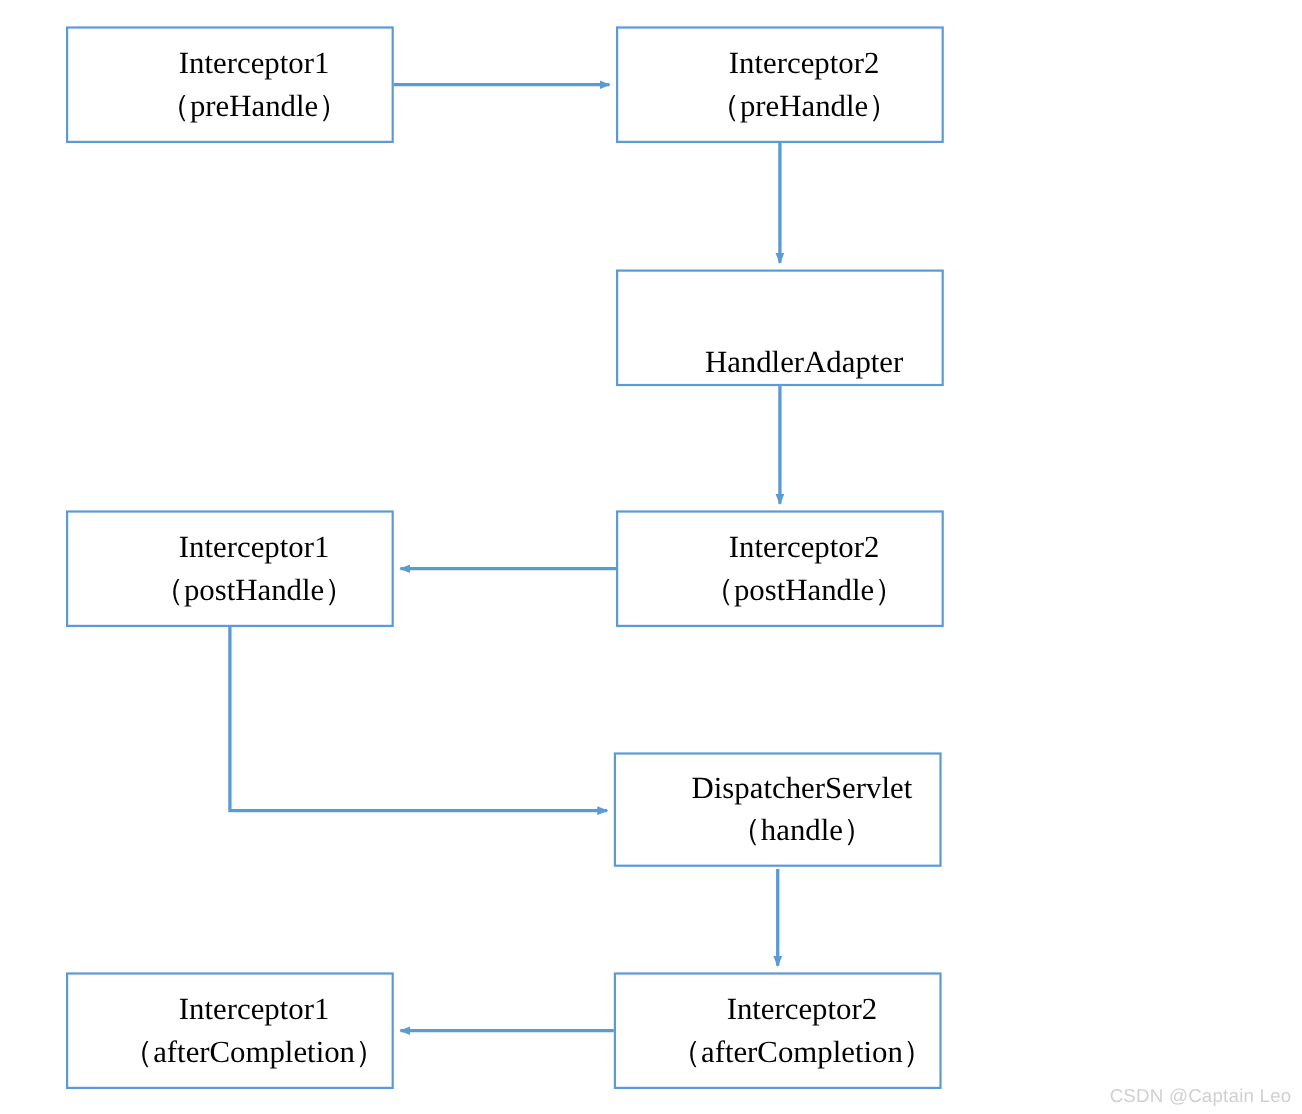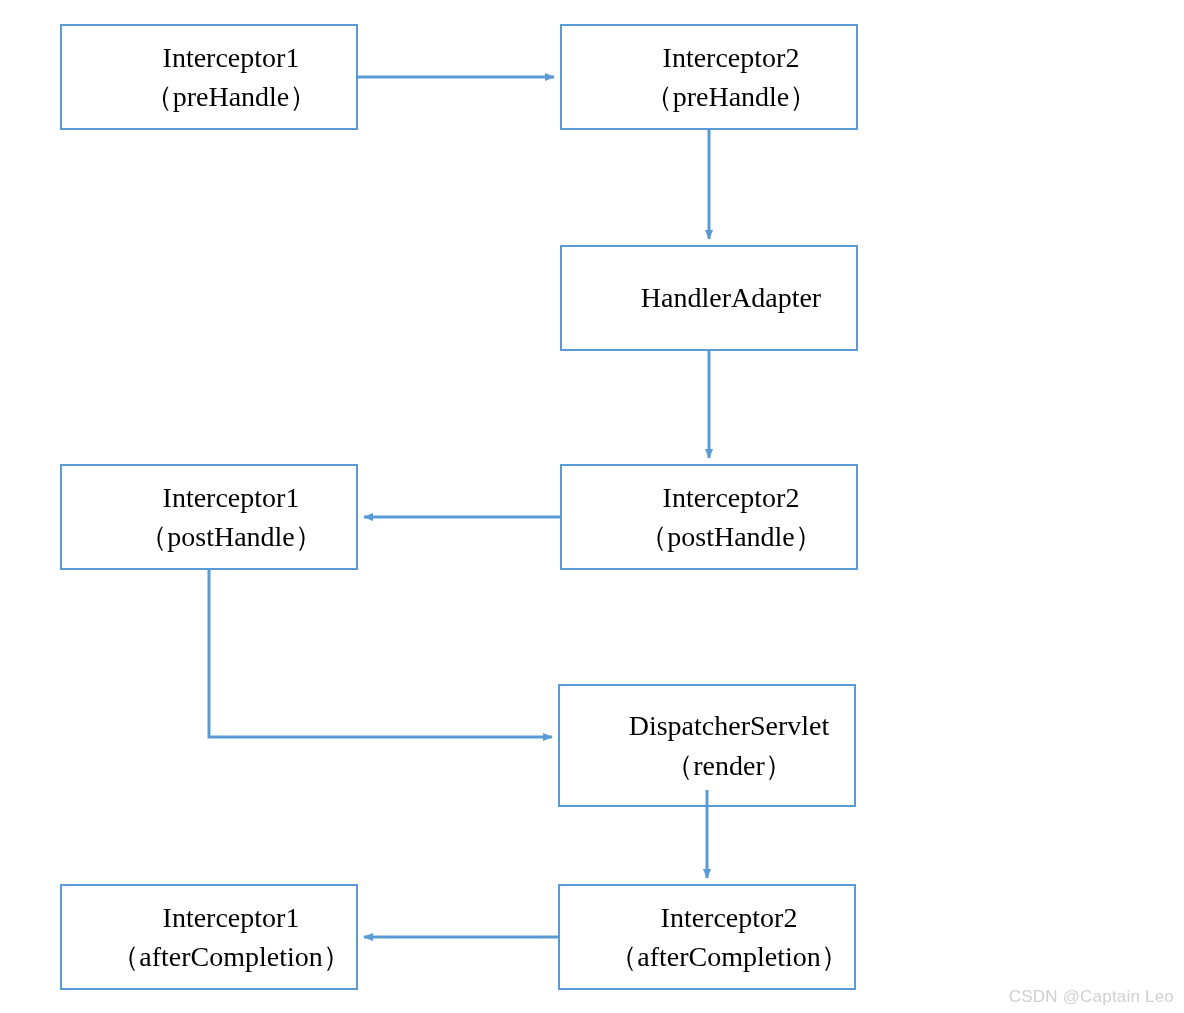--- a/index.html
+++ b/index.html
@@ -48,37 +48,37 @@
 <div class="box" style="left:60px; top:24px; width:298px; height:106px;">
   <span>Interceptor1</span>
   <span>（preHandle）</span>
 </div>
 
 <div class="box" style="left:560px; top:24px; width:298px; height:106px;">
   <span>Interceptor2</span>
   <span>（preHandle）</span>
 </div>
 
-<div class="box" style="left:560px; top:245px; width:298px; height:106px;">
+<div class="box" style="left:560px; top:245px; width:298px; height:106px;justify-content:flex-end;">
   <span>HandlerAdapter</span>
 </div>
 
 <div class="box" style="left:560px; top:464px; width:298px; height:106px;">
   <span>Interceptor2</span>
   <span>（postHandle）</span>
 </div>
 
 <div class="box" style="left:60px; top:464px; width:298px; height:106px;">
   <span>Interceptor1</span>
   <span>（postHandle）</span>
 </div>
 
-<div class="box" style="left:558px; top:684px; width:298px; height:123px;">
+<div class="box" style="left:558px; top:684px; width:298px; height:104px;">
   <span>DispatcherServlet</span>
-  <span>（render）</span>
+  <span>（handle）</span>
 </div>
 
 <div class="box" style="left:558px; top:884px; width:298px; height:106px;">
   <span>Interceptor2</span>
   <span>（afterCompletion）</span>
 </div>
 
 <div class="box" style="left:60px; top:884px; width:298px; height:106px;">
   <span>Interceptor1</span>
   <span>（afterCompletion）</span>

